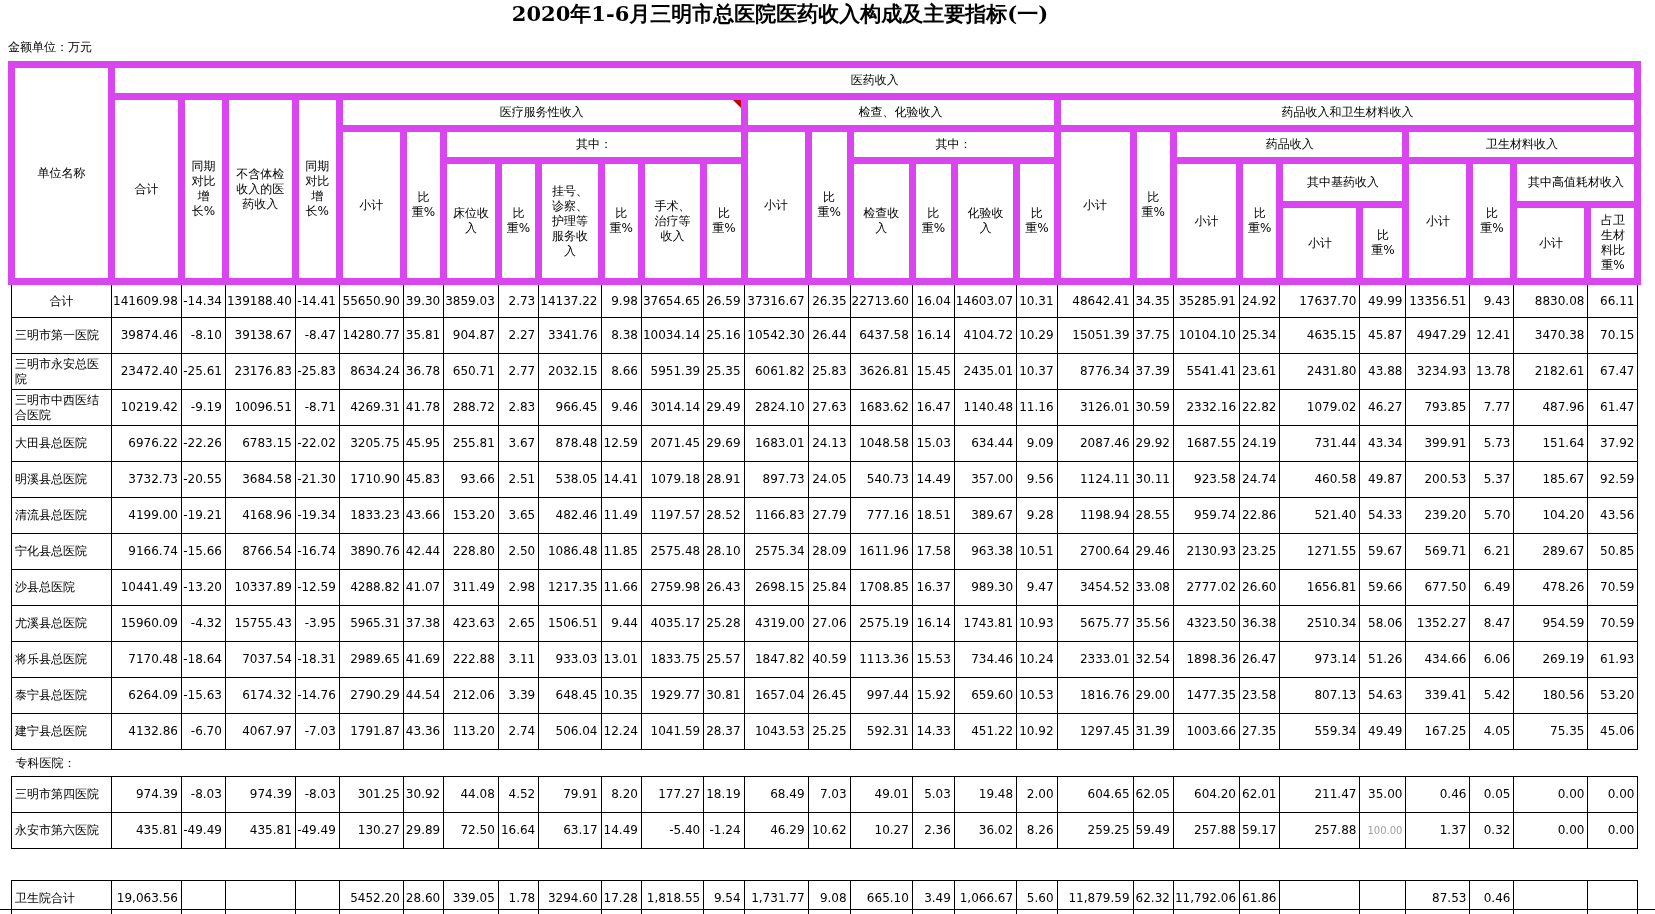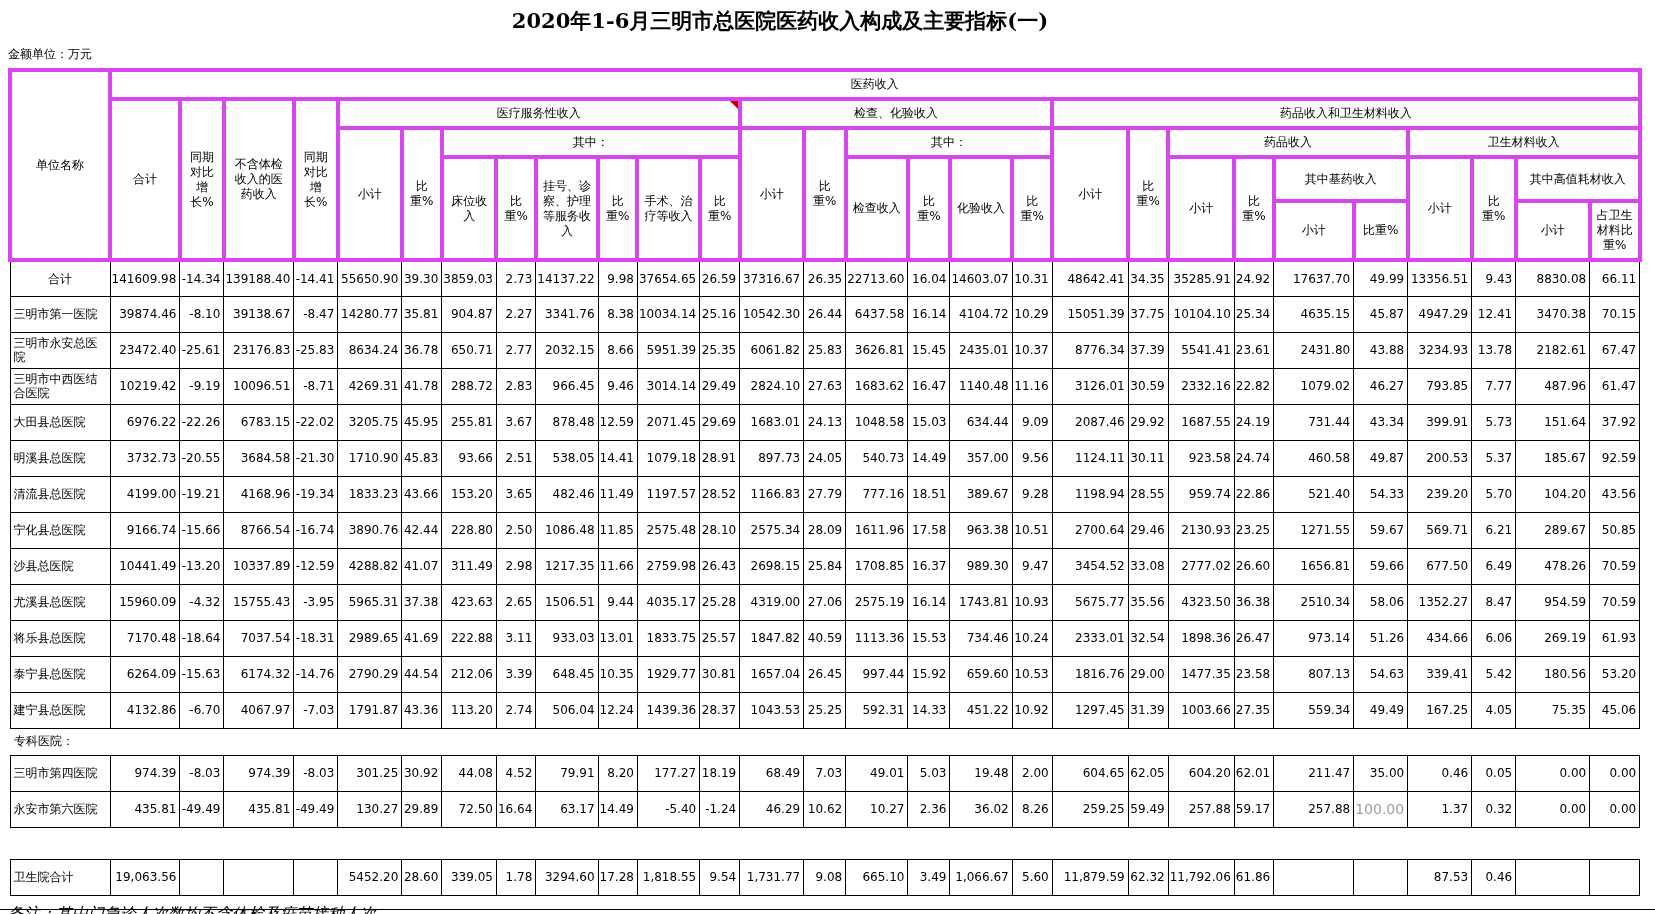--- a/index.html
+++ b/index.html
@@ -1,25 +1,25 @@
 <!DOCTYPE html>
 <html><head>
 <meta charset="utf-8">
 <style>
   html,body{margin:0;padding:0;background:#fff;}
   body{width:1655px;height:914px;position:relative;font-family:"DejaVu Sans",sans-serif;color:#000;overflow:hidden;}
-  .title{width:1560px;text-align:center;font-family:"DejaVu Serif",serif;font-weight:bold;font-size:21px;padding-top:7px;}
+  .title{width:1560px;text-align:center;font-family:"DejaVu Serif",serif;font-weight:bold;font-size:21px;}
   .unitnote{font-size:12px;margin:11px 0 5px 8px;}
   table{border-collapse:collapse;table-layout:fixed;margin-left:8px;}
   th,td{box-sizing:border-box;overflow:hidden;}
-  th{border:4px solid #d946ef;font-weight:normal;font-size:12px;text-align:center;vertical-align:middle;padding:5px;line-height:1.25;}
+  th{border:7px solid #d946ef;font-weight:normal;font-size:12px;text-align:center;vertical-align:middle;padding:5px;line-height:1.25;}
   td.num{border:1px solid #000;font-size:12px;text-align:right;vertical-align:middle;padding:1px 3px 1px 1px;height:36px;line-height:1.2;}
   td.name{text-align:left;padding-left:3px;}
   td.cname{text-align:center;}
-  td.muted{color:#9e9e9e;font-size:14px;}
+  td.muted{color:#9e9e9e;font-size:10px;}
   tr.hr1 th{height:29px;}
   tr.hr2 th{height:24px;}
   tr.hr3 th{height:24px;}
   tr.hr4 th{height:44px;}
   tr.hr5 th{height:26px;}
   td.labelrow{border:none;font-size:12px;text-align:left;padding-left:4px;height:27px;vertical-align:middle;}
   td.gaprow{border:none;height:32px;}
   .relcell{position:relative;}
   .comment-marker{position:absolute;top:0;right:0;width:0;height:0;border-left:8px solid transparent;border-top:8px solid #c00000;}
   .footnote{font-size:16px;margin:8px 0 0 8px;font-style:italic;}
@@ -495,21 +495,21 @@
         <td class="num">4132.86</td>
         <td class="num">-6.70</td>
         <td class="num">4067.97</td>
         <td class="num">-7.03</td>
         <td class="num">1791.87</td>
         <td class="num">43.36</td>
         <td class="num">113.20</td>
         <td class="num">2.74</td>
         <td class="num">506.04</td>
         <td class="num">12.24</td>
-        <td class="num">1439.36</td>
+        <td class="num">1041.59</td>
         <td class="num">28.37</td>
         <td class="num">1043.53</td>
         <td class="num">25.25</td>
         <td class="num">592.31</td>
         <td class="num">14.33</td>
         <td class="num">451.22</td>
         <td class="num">10.92</td>
         <td class="num">1297.45</td>
         <td class="num">31.39</td>
         <td class="num">1003.66</td>

